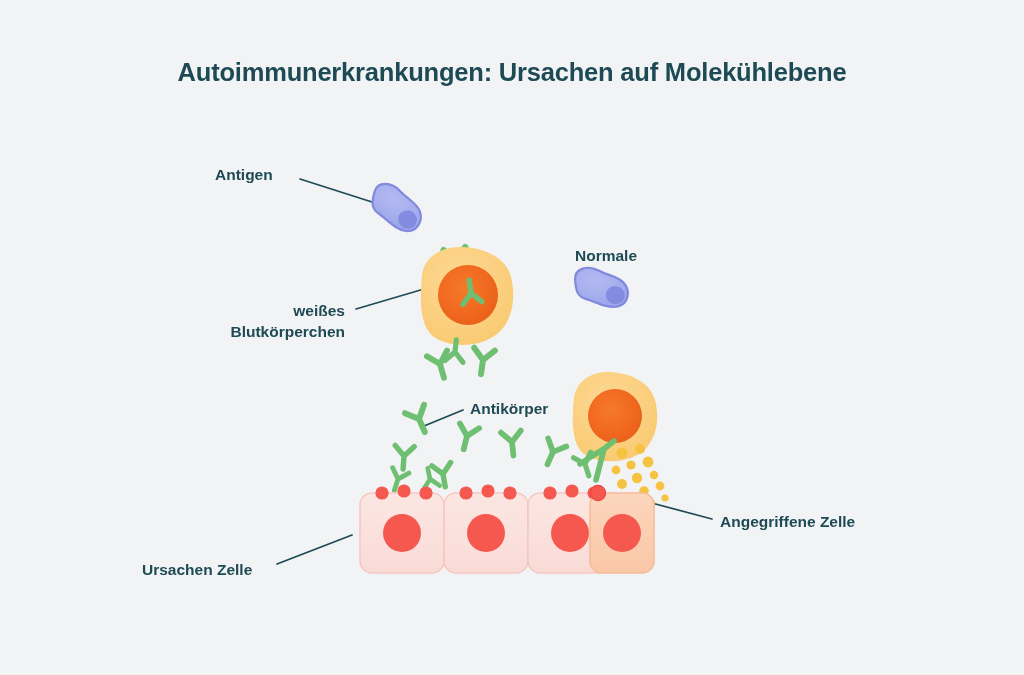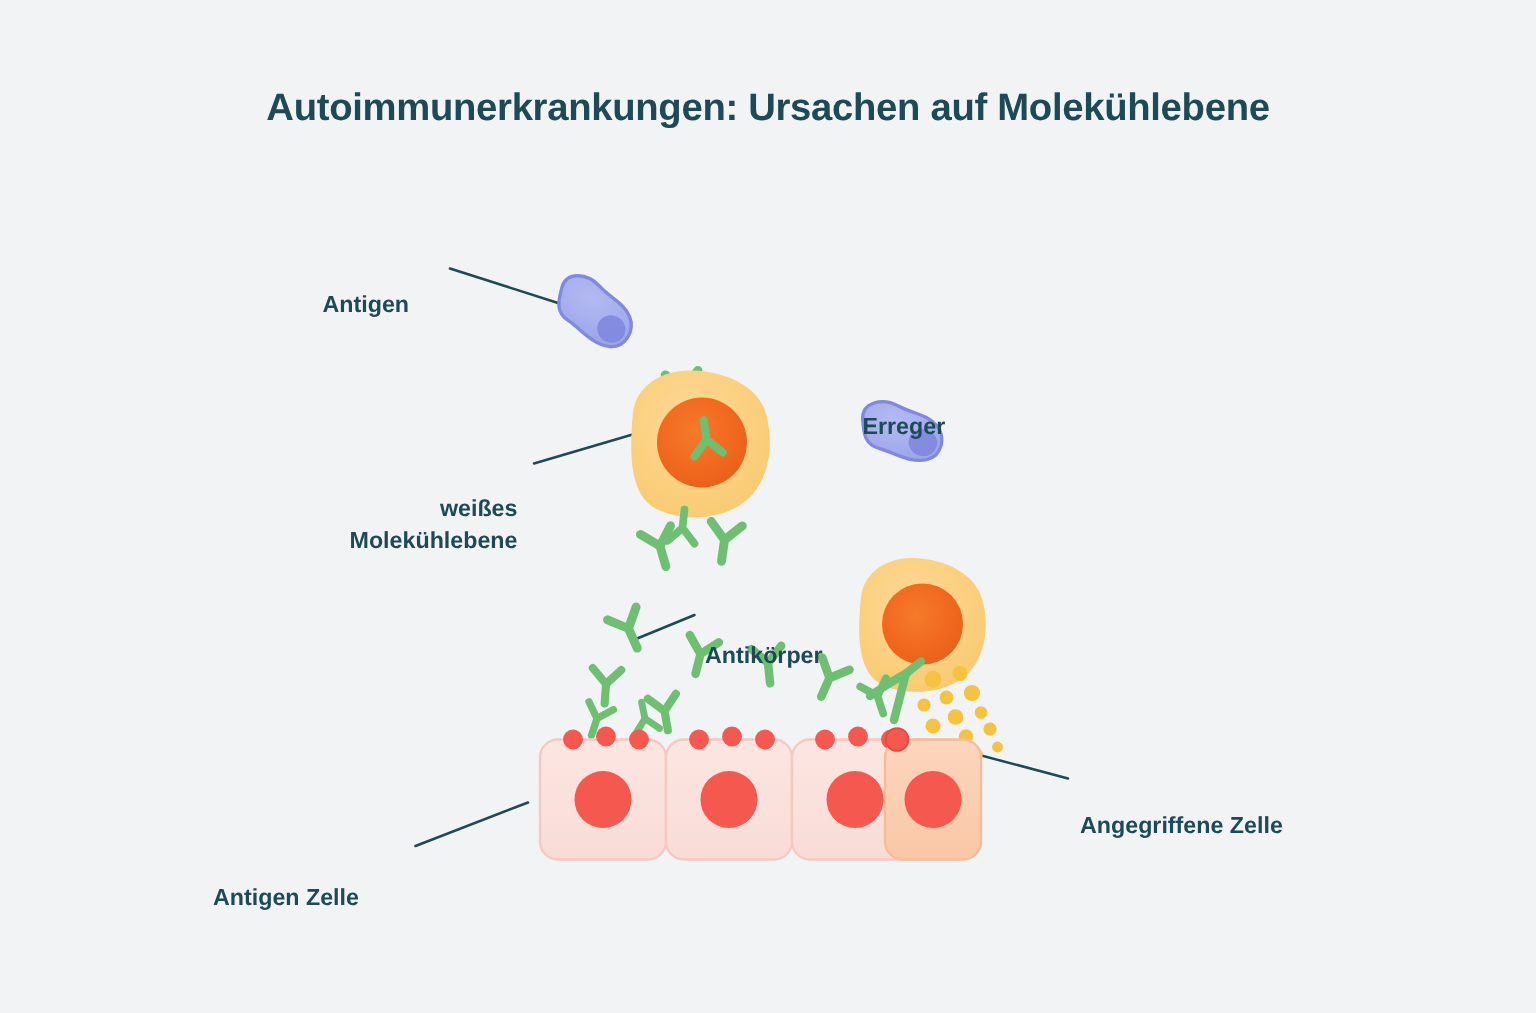--- a/index.html
+++ b/index.html
@@ -39,21 +39,20 @@
     letter-spacing: -0.2px;
     white-space: nowrap;
   }
   .lbl {
     position: absolute;
     color: #1D4A54;
     font-size: 15.5px;
     font-weight: bold;
     line-height: 1.38;
     white-space: nowrap;
-    margin-top: 29px;
   }
   .lbl-antigen   { left: 215px; top: 152px; }
   .lbl-wbc       { left: 209px; top: 288px; width: 136px; text-align: right; white-space: normal; }
   .lbl-erreger   { left: 575px; top: 233px; }
   .lbl-antibody  { left: 470px; top: 386px; }
   .lbl-attacked  { left: 720px; top: 499px; text-align: right; }
   .lbl-normal    { left: 142px; top: 547px; }
 
   .logo-wrap {
     position: absolute;
@@ -262,20 +261,20 @@
         <rect x="590" y="481" width="64" height="80" rx="12" ry="12" fill="url(#attCellGrad)" stroke="#F5BC9B" stroke-width="1.6"></rect>
         <circle cx="622" cy="521" r="19" fill="#F4584F"></circle>
         <circle cx="598" cy="481" r="7.6" fill="#F4584F" stroke="#E8483F" stroke-width="1.2"></circle>
       </g>
     </g>
   </svg>
 
   <div class="title">Autoimmunerkrankungen: Ursachen auf Molekühlebene</div>
 
   <div class="lbl lbl-antigen">Antigen</div>
-  <div class="lbl lbl-wbc">weißes Molekühlebene</div>
-  <div class="lbl lbl-erreger">Erreger</div>
+  <div class="lbl lbl-wbc">weißes Blutkörperchen</div>
+  <div class="lbl lbl-erreger">Normale</div>
   <div class="lbl lbl-antibody">Antikörper</div>
   <div class="lbl lbl-attacked">Angegriffene Zelle</div>
-  <div class="lbl lbl-normal">Antigen Zelle</div>
+  <div class="lbl lbl-normal">Ursachen Zelle</div>
 
 
 </div>
 
 </body></html>

